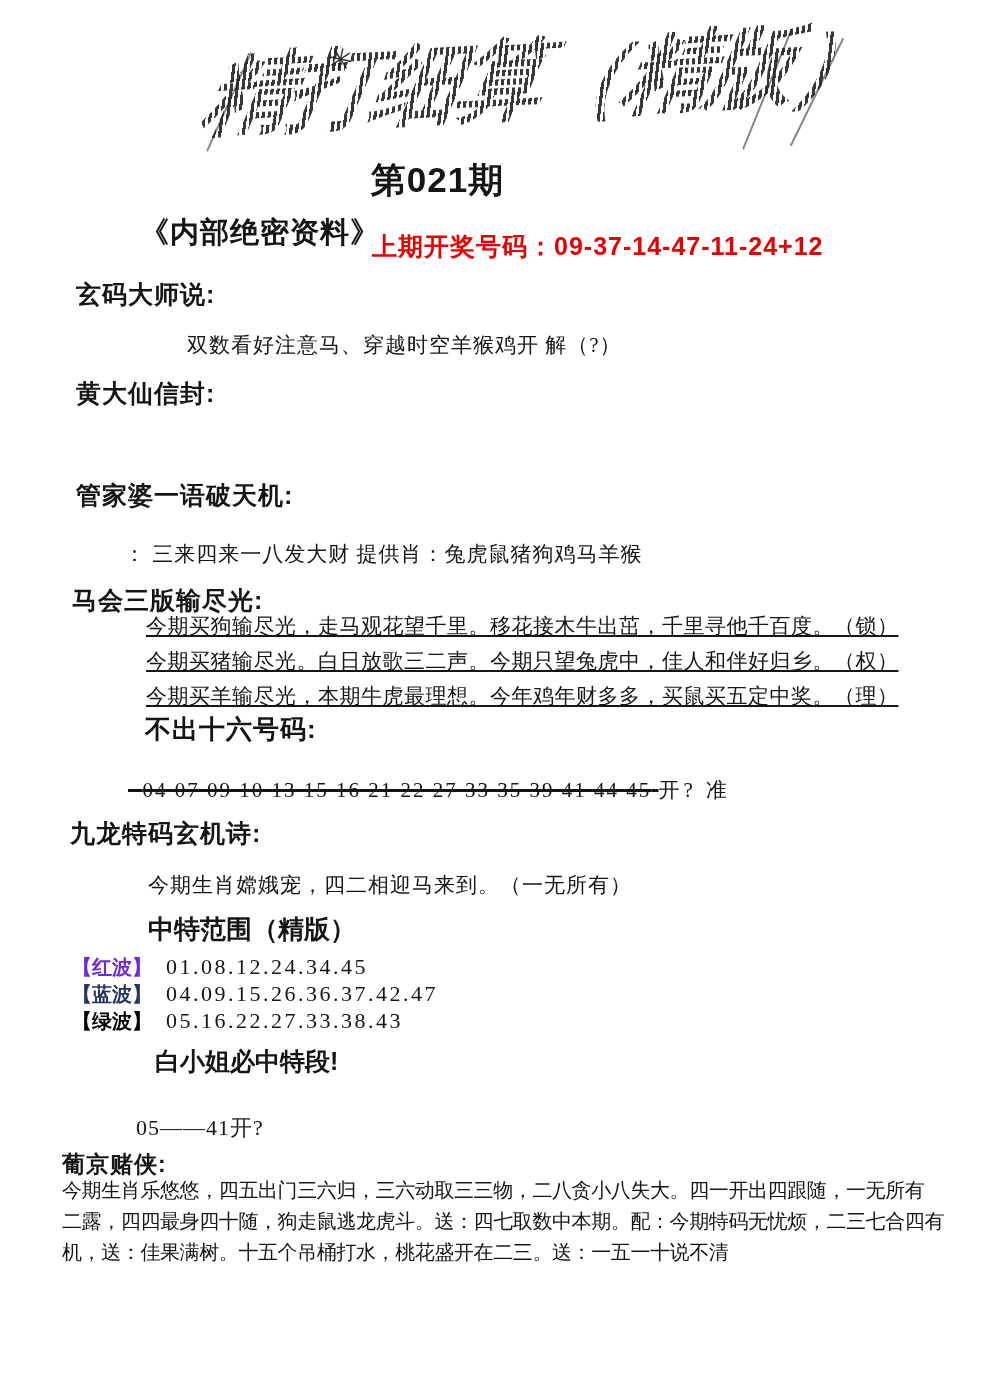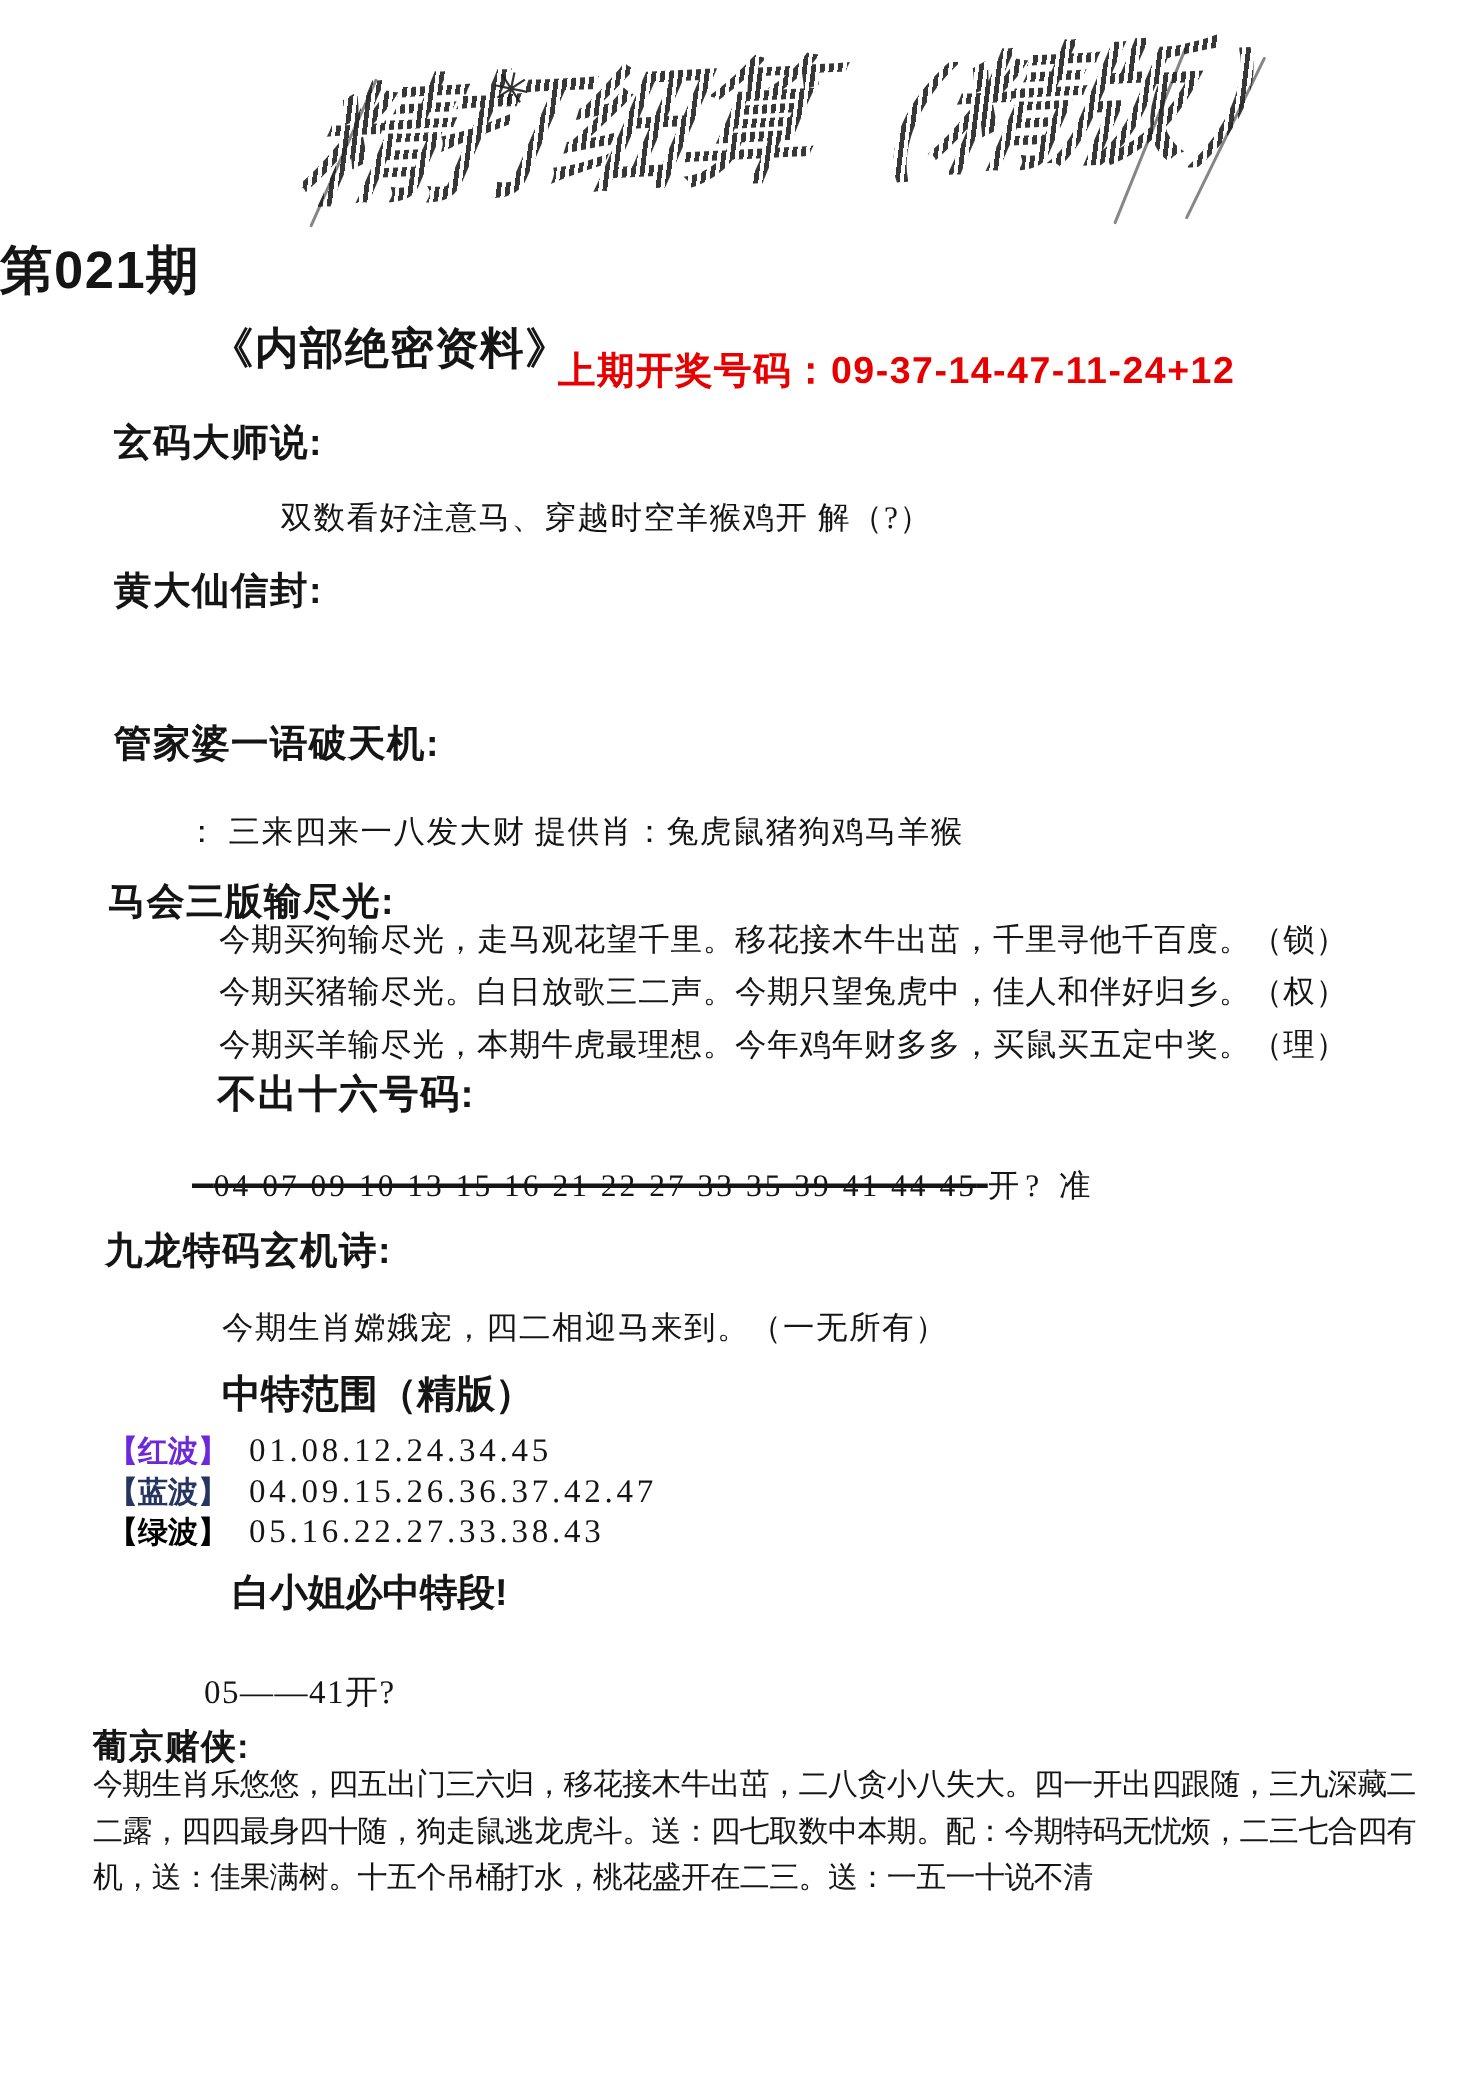--- a/index.html
+++ b/index.html
@@ -20,34 +20,34 @@
   .star-mark{position:absolute;left:160px;top:24px;font-size:30px;color:#1c1c1c;opacity:.9;
     transform:rotate(12deg);}
   .scratch{position:absolute;background:#222;opacity:.55;border-radius:2px;}
   .scratch.s1{left:598px;top:8px;width:2px;height:128px;transform:rotate(22deg);}
   .scratch.s2{left:648px;top:14px;width:2px;height:120px;transform:rotate(26deg);}
   .scratch.s3{left:60px;top:30px;width:2px;height:108px;transform:rotate(24deg);}
 
   
   .abs{position:absolute;white-space:nowrap;}
   .h-sans{font-family:"Liberation Sans",sans-serif;font-weight:bold;}
-  .issue{left:0;top:157px;width:875px;font-size:35px;letter-spacing:1px;}
+  .issue{left:0;top:157px;width:875px;text-align:center;font-size:35px;letter-spacing:1px;}
   .secret{left:140px;top:213px;font-size:29px;letter-spacing:1px;}
   .lastdraw{left:372px;top:230px;font-size:25px;letter-spacing:1px;}
   .sec-head{font-size:25px;letter-spacing:1px;}
   .body-line{font-size:21px;letter-spacing:1px;}
 
   .xuanma-h{left:76px;top:278px;}
   .xuanma-b{left:146px;top:331px;margin-left:41px;}
   .huang-h{left:76px;top:377px;}
   .huang-b{left:152px;top:431px;}
   .guan-h{left:76px;top:479px;}
   .guan-b{left:124px;top:540px;}
   .mahui-h{left:72px;top:584px;}
-  .mahui-lines{position:absolute;left:146px;top:609px;font-size:21px;letter-spacing:.5px;line-height:35px;white-space:nowrap;}
+  .mahui-lines{position:absolute;left:146px;top:609px;font-size:21px;letter-spacing:.5px;line-height:35px;white-space:nowrap;text-decoration:underline;}
   .buchu-h{left:145px;top:712px;font-size:26px;}
   .numbers-line{left:128px;top:776px;font-size:21px;letter-spacing:2px;}
   .strike{text-decoration:line-through;text-decoration-thickness:2.5px;}
   .strike::before{content:"\00a0\00a0";}
   .strike::after{content:"\00a0";}
   .verdict{letter-spacing:4px;}
   .jiulong-h{left:70px;top:817px;}
   .poem{left:148px;top:871px;}
   .range-t{left:148px;top:912px;font-size:26px;}
   .waves{position:absolute;left:72px;top:953px;}
@@ -112,18 +112,18 @@
       <span class="wave-label" style="color: #000000;">【绿波】</span><span class="wave-nums">05.16.22.27.33.38.43</span>
     </div>
   </div>
 
   <div class="abs h-sans baixj">白小姐必中特段!</div>
 
   <div class="abs guess">05——41开?</div>
 
   <div class="abs sec-head h-sans pujing-h">葡京赌侠:</div>
   <div class="pujing-lines">
-    <div>今期生肖乐悠悠，四五出门三六归，移花接木牛出茁，二八贪小八失大。四一开出四跟随，三九深藏二</div>
+    <div>今期生肖乐悠悠，四五出门三六归，三六动取三三物，二八贪小八失大。四一开出四跟随，一无所有</div>
     <div>二露，四四最身四十随，狗走鼠逃龙虎斗。送：四七取数中本期。配：今期特码无忧烦，二三七合四有</div>
     <div>机，送：佳果满树。十五个吊桶打水，桃花盛开在二三。送：一五一十说不清</div>
   </div>
 
 </div>
 
 </body></html>

